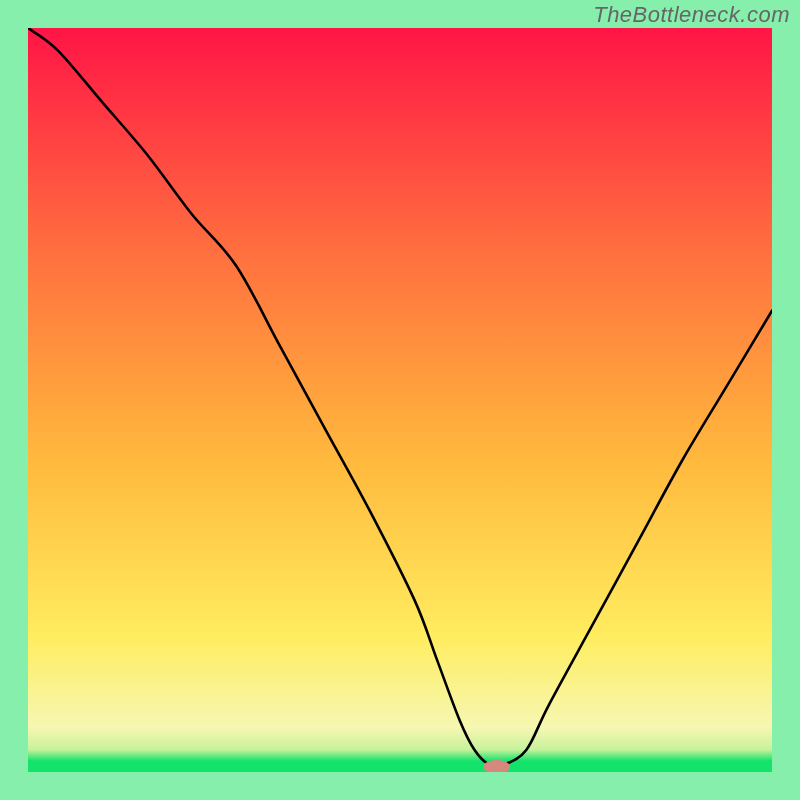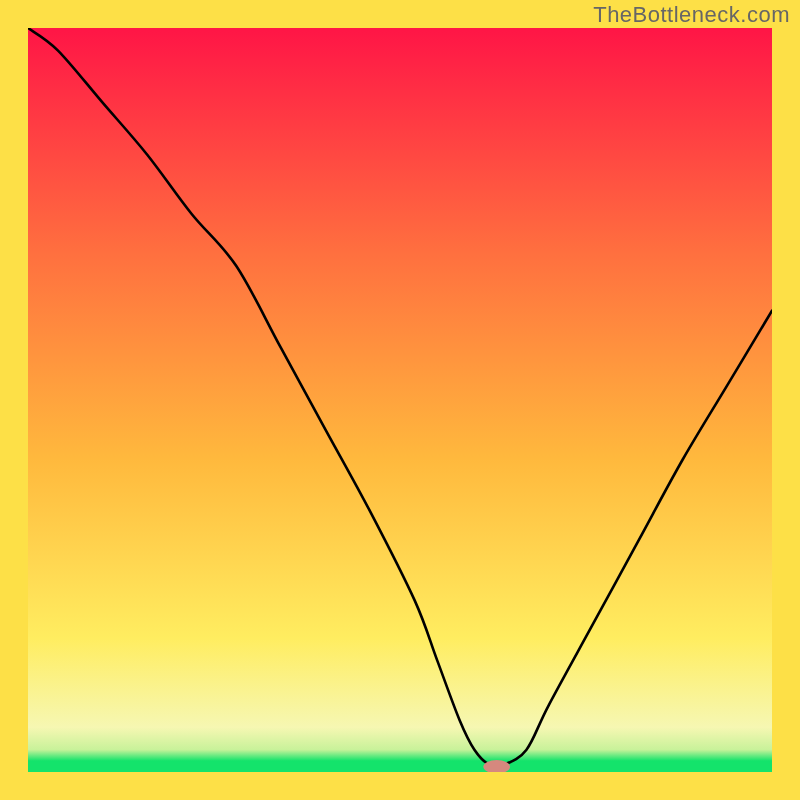--- a/index.html
+++ b/index.html
@@ -8,21 +8,22 @@
     width: 800px;
     height: 800px;
     background: #000;
     overflow: hidden;
     font-family: Arial, Helvetica, sans-serif;
   }
   .frame {
     position: relative;
     width: 800px;
     height: 800px;
-    background: #fde047;
+    background: #86efac;
+    font-style: italic;
   }
   .watermark {
     position: absolute;
     top: 2px;
     right: 10px;
     color: #666;
     font-size: 22px;
     font-weight: 500;
     letter-spacing: 0.5px;
     z-index: 10;

